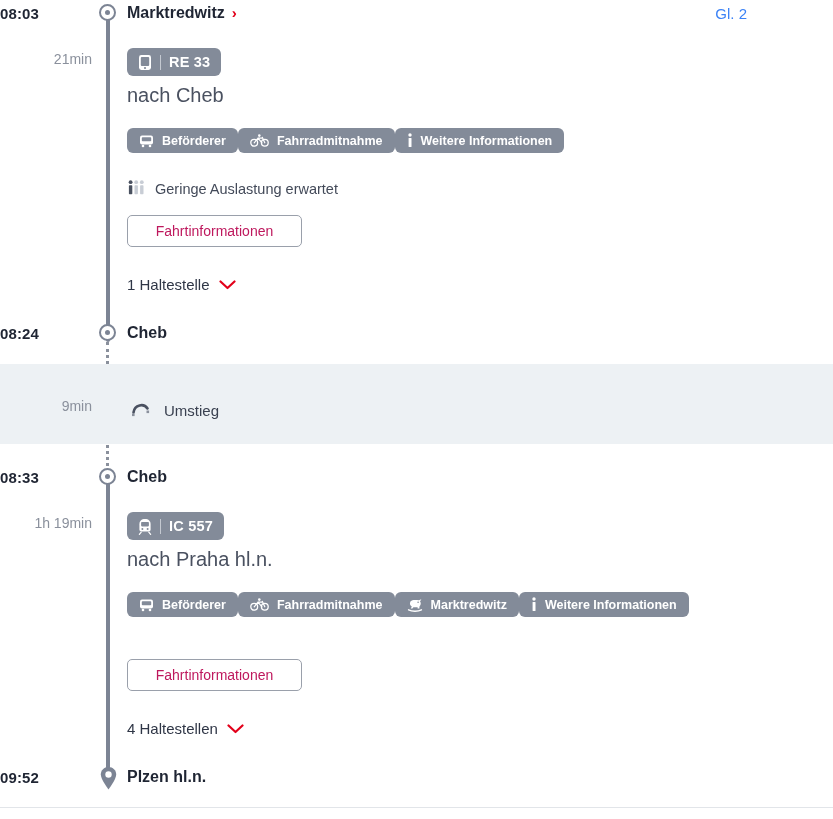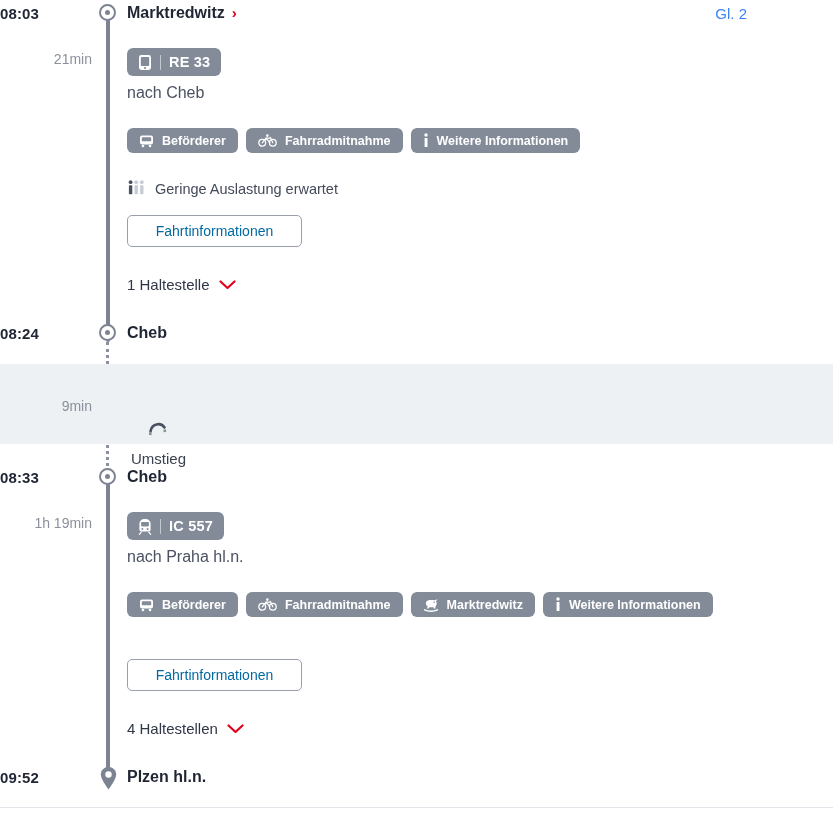--- a/index.html
+++ b/index.html
@@ -55,41 +55,41 @@
     background:#838b99;color:#ffffff;border-radius:6px;
     height:28px;padding:14px 11px;box-sizing:border-box;
   }
   .line-badge .bicon{display:flex;align-items:center;}
   .line-badge .divider{
     width:1px;height:15px;background:#c4c9d1;margin:0 8px;
   }
   .line-badge .lname{font-size:14.5px;font-weight:bold;letter-spacing:.2px;}
 
   
-  .direction{position:absolute;font-size:16px;color:#4a5160;}
-
-  
-  .chips{position:absolute;display:flex;gap:8px;}
+  .direction{position:absolute;font-size:20px;color:#4a5160;}
+
+  
+  .chips{position:absolute;display:flex;}
   .chip{
     display:inline-flex;align-items:center;gap:8px;
     background:#838b99;color:#ffffff;border-radius:6px;
     height:25px;padding:0 12px;box-sizing:border-box;
     font-size:12.5px;font-weight:bold;white-space:nowrap;
     cursor:pointer;
   }
   .chip svg{display:block;flex:none;}
 
   
   .occupancy{position:absolute;display:flex;align-items:center;gap:9px;font-size:14.5px;color:#434a59;}
 
   
   .btn-outline{
     position:absolute;box-sizing:border-box;
     height:32px;border:1px solid #9aa0ab;border-radius:5px;
-    background:#ffffff;color:#0369a1;font-size:14px;
+    background:#ffffff;color:#be185d;font-size:14px;
     display:flex;align-items:center;justify-content:center;
     font-family:"Liberation Sans","DejaVu Sans",sans-serif;
     cursor:pointer;
   }
 
   
   .stops-toggle{
     position:absolute;display:flex;align-items:center;gap:9px;
     font-size:15px;color:#2f3646;cursor:pointer;
   }
@@ -208,21 +208,21 @@
     <span class="stop-name">Cheb</span>
   </div>
   <div class="node" style="top:324px;">
     <div class="node-circle">
         <i></i>
       </div>
   </div>
 
   <div class="transfer-band" style="top:364px;height:80px;"></div>
   <div class="dur" style="top:398px;">9min</div>
-  <div class="transfer-inner" style="left:131px;top:419px;flex-direction:column;">
+  <div class="transfer-inner" style="left:131px;top:400px;">
     <span>
       <svg width="22" height="17" viewBox="0 0 22 17">
         <path d="M2.5 12.5 C3.5 4.5 13 3 16.5 8.5" fill="none" stroke="#4a5160" stroke-width="2.6" stroke-linecap="round"></path>
         <rect x="1" y="13.5" width="2.6" height="2.6" fill="#8a909c"></rect>
         <rect x="15.5" y="10.5" width="2.6" height="2.6" fill="#8a909c"></rect>
       </svg>
     </span>
     <span>Umstieg</span>
   </div>
 

